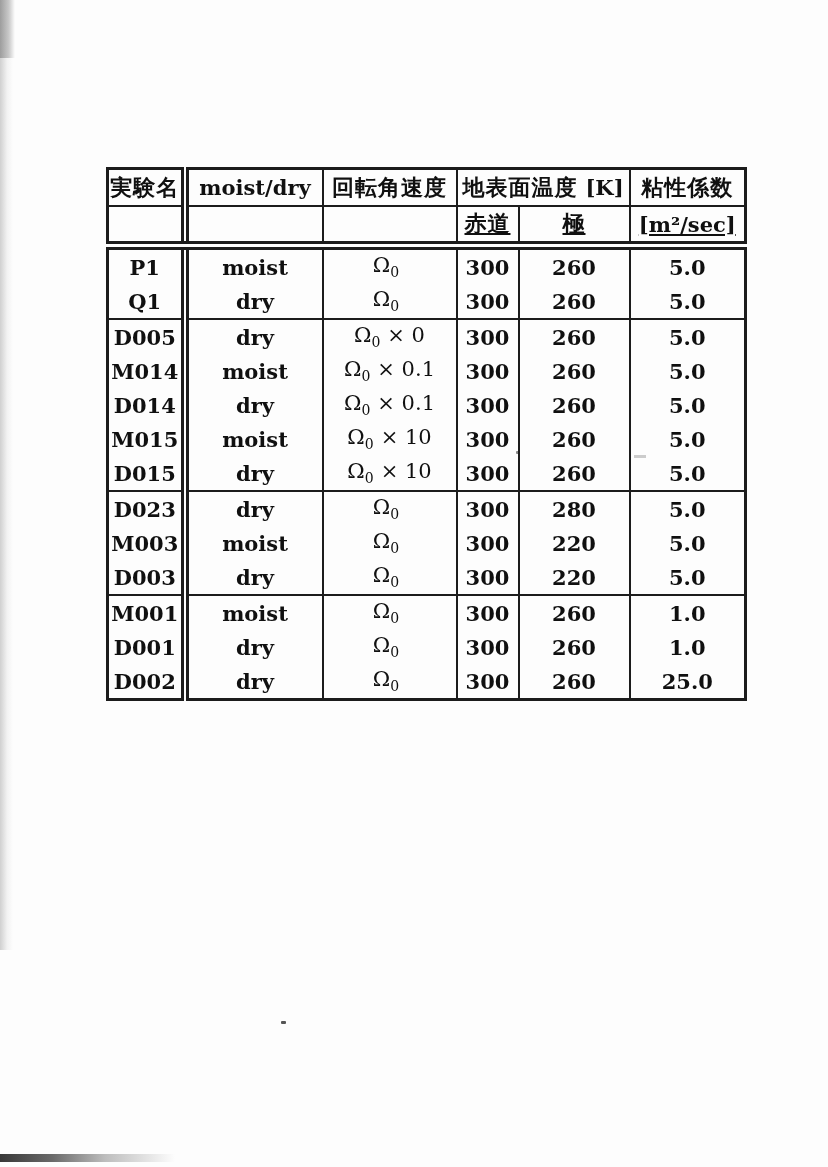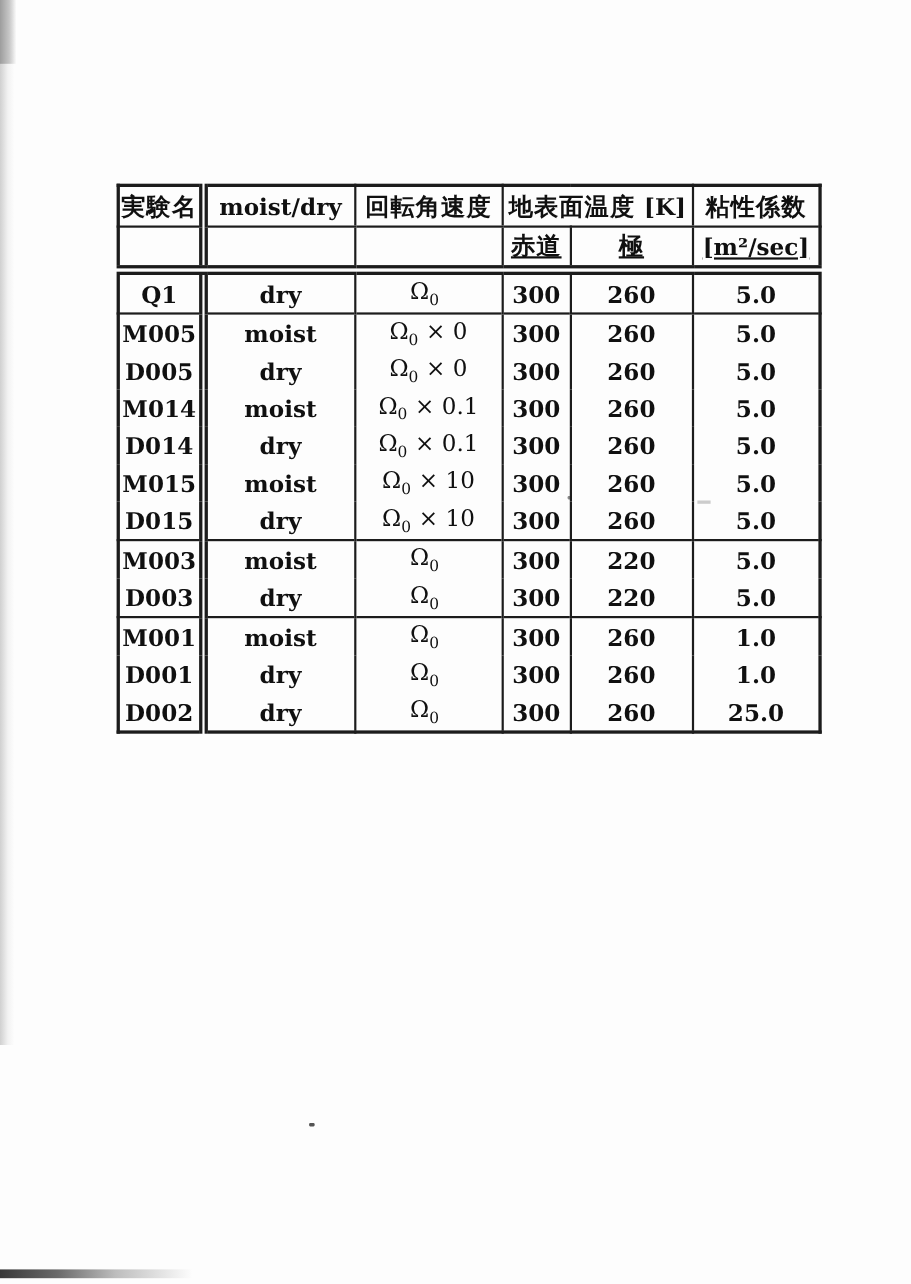--- a/index.html
+++ b/index.html
@@ -106,50 +106,50 @@
       <tr class="h2">
         <th class="cname"></th>
         <th></th>
         <th></th>
         <th class="jp">赤道</th>
         <th class="jp">極</th>
         <th class="serif">[m²/sec]</th>
       </tr>
     </thead>
     <tbody>
+  <tr>
+    <td class="cname">P1</td>
+    <td>moist</td>
+    <td class="omega"><span>Ω</span><sub>0</sub><span class="mult"></span></td>
+    <td>300</td>
+    <td>260</td>
+    <td>5.0</td>
+  </tr>
 
   <tr>
     <td class="cname">Q1</td>
     <td>dry</td>
     <td class="omega"><span>Ω</span><sub>0</sub><span class="mult"></span></td>
     <td>300</td>
     <td>260</td>
     <td>5.0</td>
   </tr>
 </tbody>
     <tbody>
-  <tr>
-    <td class="cname">M005</td>
-    <td>moist</td>
+
+  <tr>
+    <td class="cname">D005</td>
+    <td>dry</td>
     <td class="omega"><span>Ω</span><sub>0</sub><span class="mult">× 0</span></td>
     <td>300</td>
     <td>260</td>
     <td>5.0</td>
   </tr>
 
   <tr>
-    <td class="cname">D005</td>
-    <td>dry</td>
-    <td class="omega"><span>Ω</span><sub>0</sub><span class="mult">× 0</span></td>
-    <td>300</td>
-    <td>260</td>
-    <td>5.0</td>
-  </tr>
-
-  <tr>
     <td class="cname">M014</td>
     <td>moist</td>
     <td class="omega"><span>Ω</span><sub>0</sub><span class="mult">× 0.1</span></td>
     <td>300</td>
     <td>260</td>
     <td>5.0</td>
   </tr>
 
   <tr>
     <td class="cname">D014</td>
@@ -175,20 +175,28 @@
     <td class="omega"><span>Ω</span><sub>0</sub><span class="mult">× 10</span></td>
     <td>300</td>
     <td>260</td>
     <td>5.0</td>
   </tr>
 </tbody>
     <tbody>
 
 
 
+  <tr>
+    <td class="cname">D023</td>
+    <td>dry</td>
+    <td class="omega"><span>Ω</span><sub>0</sub><span class="mult"></span></td>
+    <td>300</td>
+    <td>280</td>
+    <td>5.0</td>
+  </tr>
 
   <tr>
     <td class="cname">M003</td>
     <td>moist</td>
     <td class="omega"><span>Ω</span><sub>0</sub><span class="mult"></span></td>
     <td>300</td>
     <td>220</td>
     <td>5.0</td>
   </tr>
 

